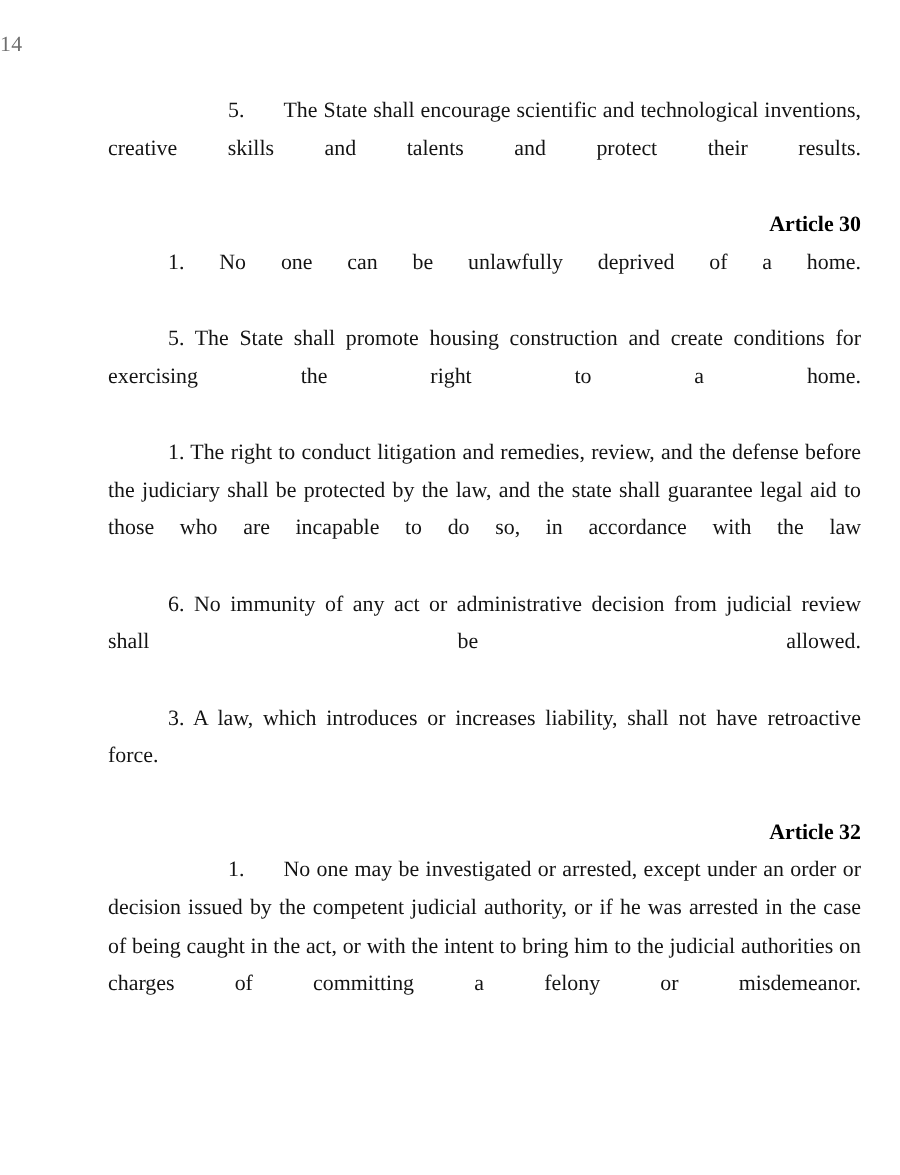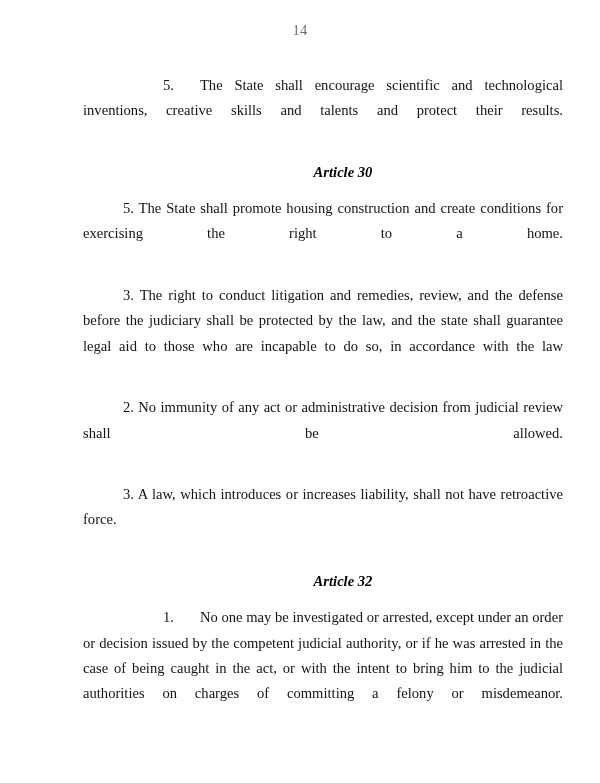--- a/index.html
+++ b/index.html
@@ -19,33 +19,32 @@
     width: 600px;
     height: 783px;
     background: #ffffff;
     box-sizing: border-box;
   }
   .page-number {
     position: absolute;
     top: 22px;
     left: 0;
     width: 600px;
-    text-align: center;
     font-size: 14.5px;
     color: #6f6f6f;
     letter-spacing: 0.2px;
   }
   .body-area {
     position: absolute;
     top: 62px;
     left: 72px;
     width: 502px;
   }
   p.para {
-    margin: 11px;
+    margin: 0;
     font-size: 14.6px;
     line-height: 25.3px;
     text-align: justify;
     text-justify: inter-word;
     color: #131313;
     -webkit-font-smoothing: antialiased;
   }
   
   p.para::after {
     content: "";
@@ -54,43 +53,43 @@
   }
   p.indent {
     text-indent: 40px;
   }
   h2.article-heading {
     margin: 0;
     font-size: 14.6px;
     line-height: 25.3px;
     font-weight: bold;
     text-indent: 40px;
-    text-align: center;
+    text-align: right;
     color: #000000;
-    font-style: italic;
   }
   .num-tab {
     display: inline-block;
   }
   .tabgap {
     display: inline-block;
     width: 26px;
   }
 </style>
 </head>
 <body>
 
 <div class="page">
 
   <div class="page-number">14</div>
 
   <div class="body-area">
       <p class="para indent"><span class="num-tab">5.</span><span class="tabgap"></span><span>The State shall encourage scientific and technological inventions, creative skills and talents and protect their results.</span></p>
       <h2 class="article-heading">Article 30</h2>
+      <p class="para indent">1. No one can be unlawfully deprived of a home.</p>
       <p class="para indent">5. The State shall promote housing construction and create conditions for exercising the right to a home.</p>
-      <p class="para indent">3. The right to conduct litigation and remedies, review, and the defense before the judiciary shall be protected by the law, and the state shall guarantee legal aid to those who are incapable to do so, in accordance with the law</p>
-      <p class="para indent">2. No immunity of any act or administrative decision from judicial review shall be allowed.</p>
+      <p class="para indent">1. The right to conduct litigation and remedies, review, and the defense before the judiciary shall be protected by the law, and the state shall guarantee legal aid to those who are incapable to do so, in accordance with the law</p>
+      <p class="para indent">6. No immunity of any act or administrative decision from judicial review shall be allowed.</p>
       <p class="para indent">3. A law, which introduces or increases liability, shall not have retroactive force.</p>
       <h2 class="article-heading">Article 32</h2>
       <p class="para indent"><span class="num-tab">1.</span><span class="tabgap"></span><span>No one may be investigated or arrested, except under an order or decision issued by the competent judicial authority, or if he was arrested in the case of being caught in the act, or with the intent to bring him to the judicial authorities on charges of committing a felony or misdemeanor.</span></p>
     </div>
 
 </div>
 
 </body></html>

